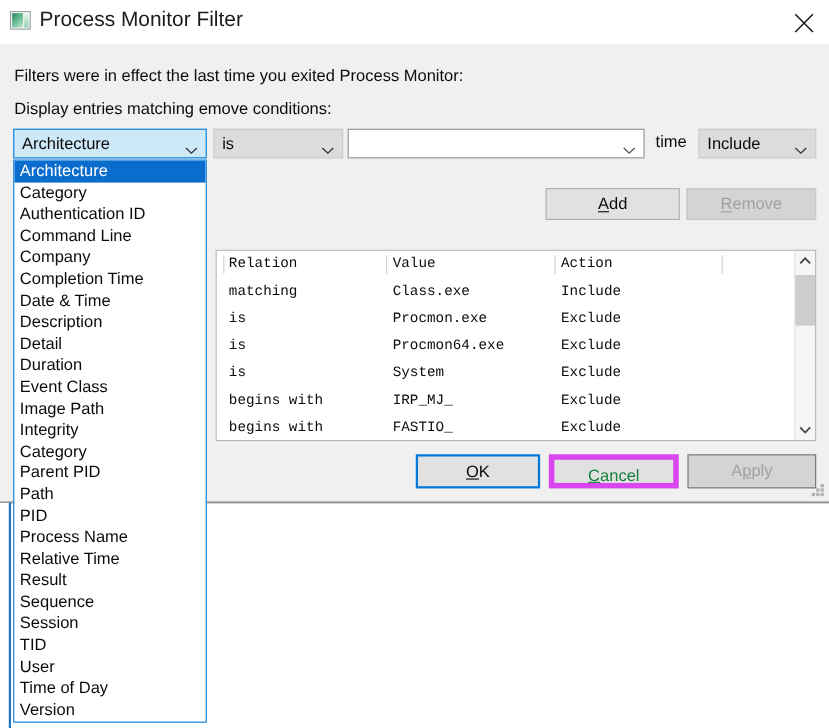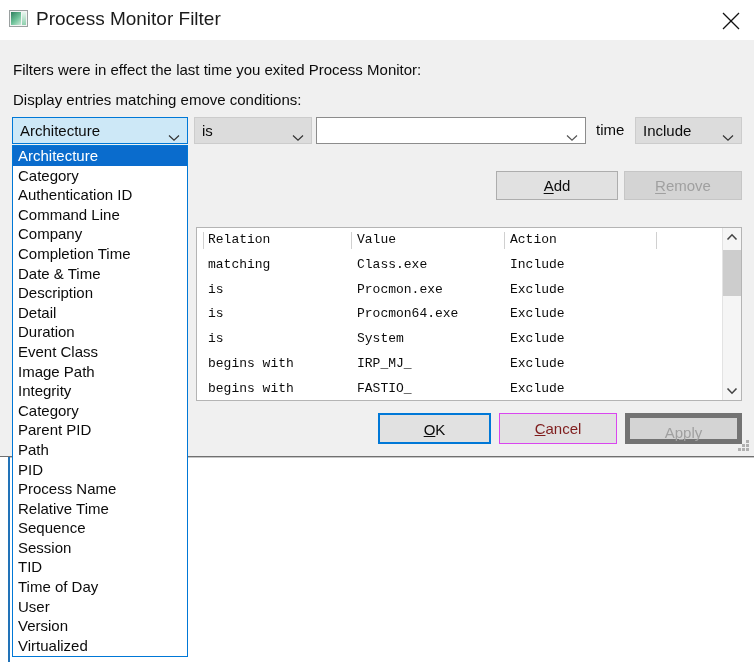--- a/index.html
+++ b/index.html
@@ -268,31 +268,31 @@
     border: 2px solid #0078d7;
     box-sizing: border-box;
     font-size: 15px; text-align: center; color: #0b0b0b;
     cursor: default;
   }
   #btn-cancel {
     position: absolute;
     left: 499px; top: 413px; width: 118px; height: 31px;
     line-height: 29px;
     background: #e1e1e1;
-    border: 1px solid #d946ef;
-    box-sizing: border-box;
-    font-size: 15px; text-align: center; color: #7f1d1d;
+    border: 5px solid #d946ef;
+    box-sizing: border-box;
+    font-size: 15px; text-align: center; color: #15803d;
     cursor: default;
   }
   #btn-apply {
     position: absolute;
     left: 625px; top: 413px; width: 117px; height: 31px;
     line-height: 29px;
     background: #d4d4d4;
-    border: 5px solid #737373;
+    border: 1px solid #737373;
     box-sizing: border-box;
     font-size: 15px; text-align: center; color: #a0a0a0;
     cursor: default;
   }
 
   
   #resize-grip {
     position: absolute;
     right: 4px; bottom: 4px;
     width: 12px; height: 12px;
@@ -469,20 +469,21 @@
     <div class="dd-item">Duration</div>
     <div class="dd-item">Event Class</div>
     <div class="dd-item">Image Path</div>
     <div class="dd-item">Integrity</div>
     <div class="dd-item">Category</div>
     <div class="dd-item">Parent PID</div>
     <div class="dd-item">Path</div>
     <div class="dd-item">PID</div>
     <div class="dd-item">Process Name</div>
     <div class="dd-item">Relative Time</div>
+    <div class="dd-item">Result</div>
     <div class="dd-item">Sequence</div>
     <div class="dd-item">Session</div>
     <div class="dd-item">TID</div>
+    <div class="dd-item">User</div>
     <div class="dd-item">Time of Day</div>
-    <div class="dd-item">User</div>
     <div class="dd-item">Version</div>
     <div class="dd-item">Virtualized</div>
   </div>
 
 </body></html>

